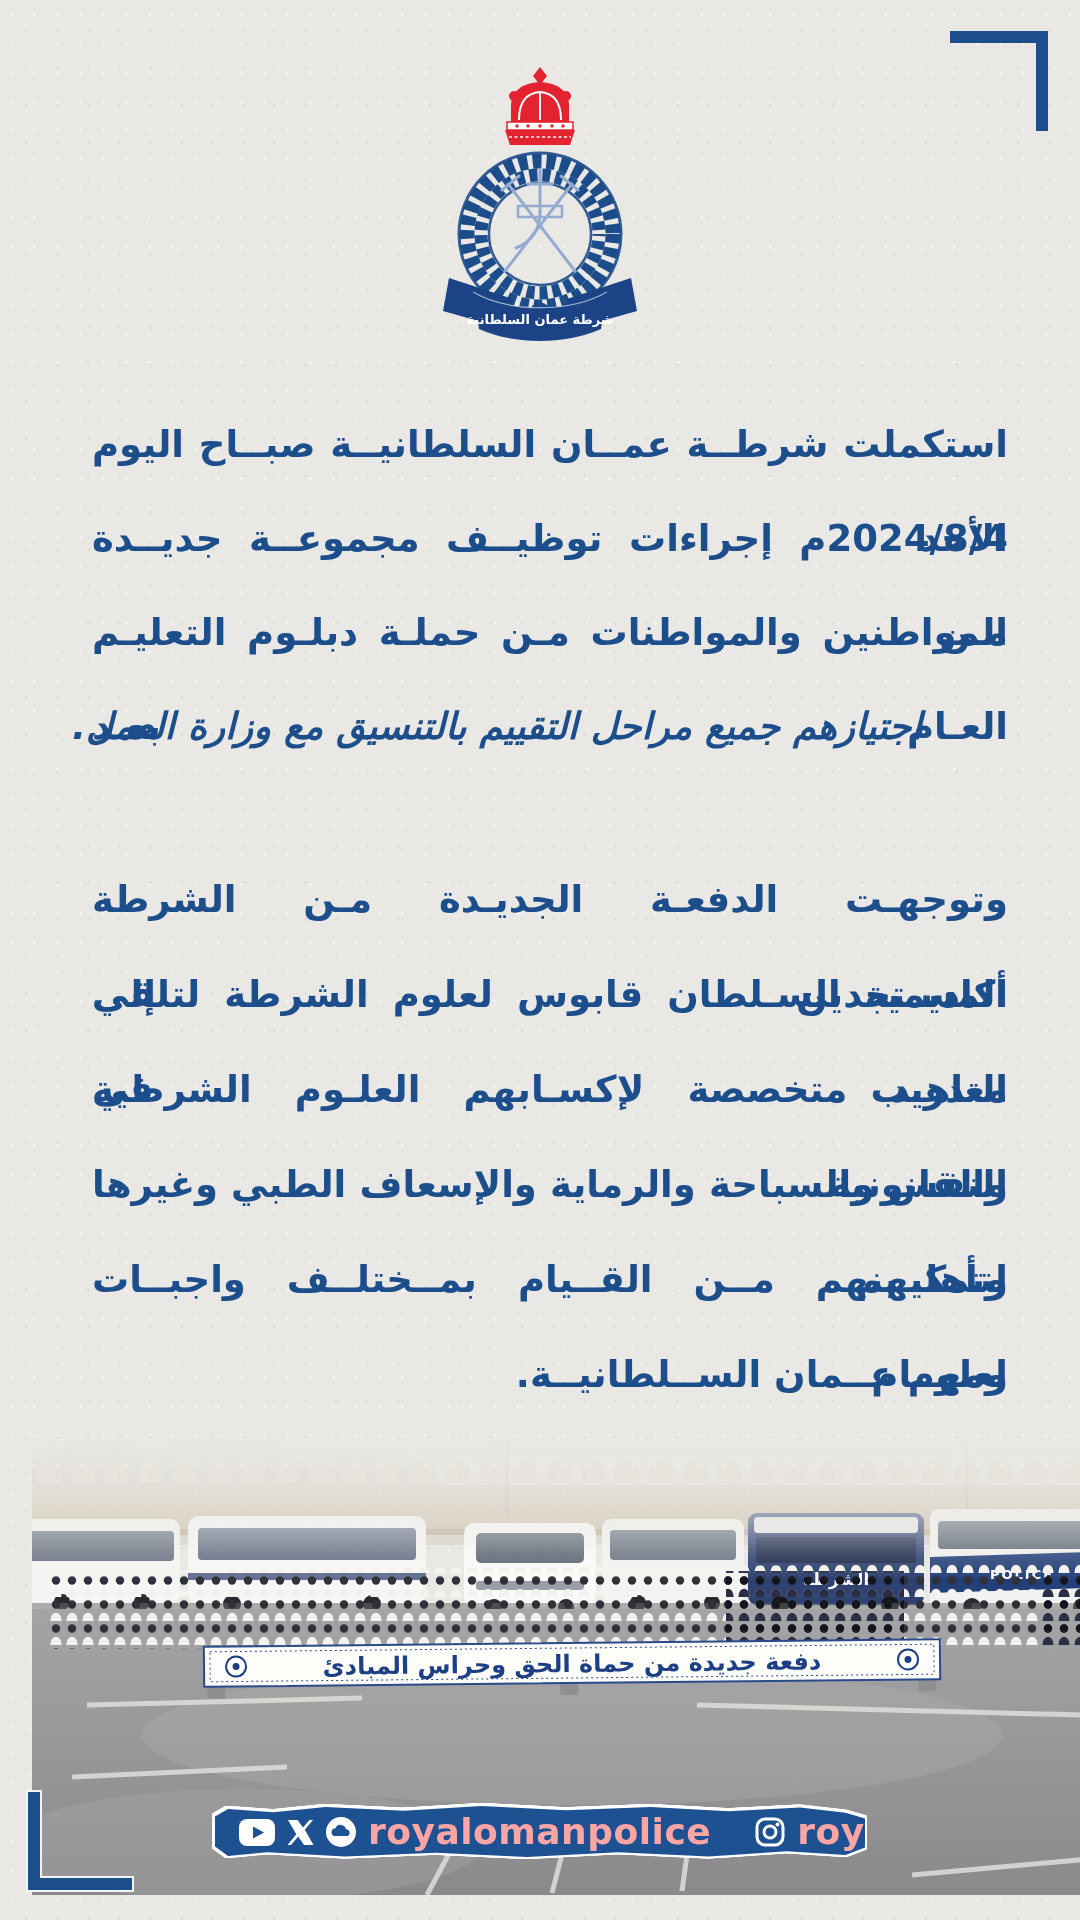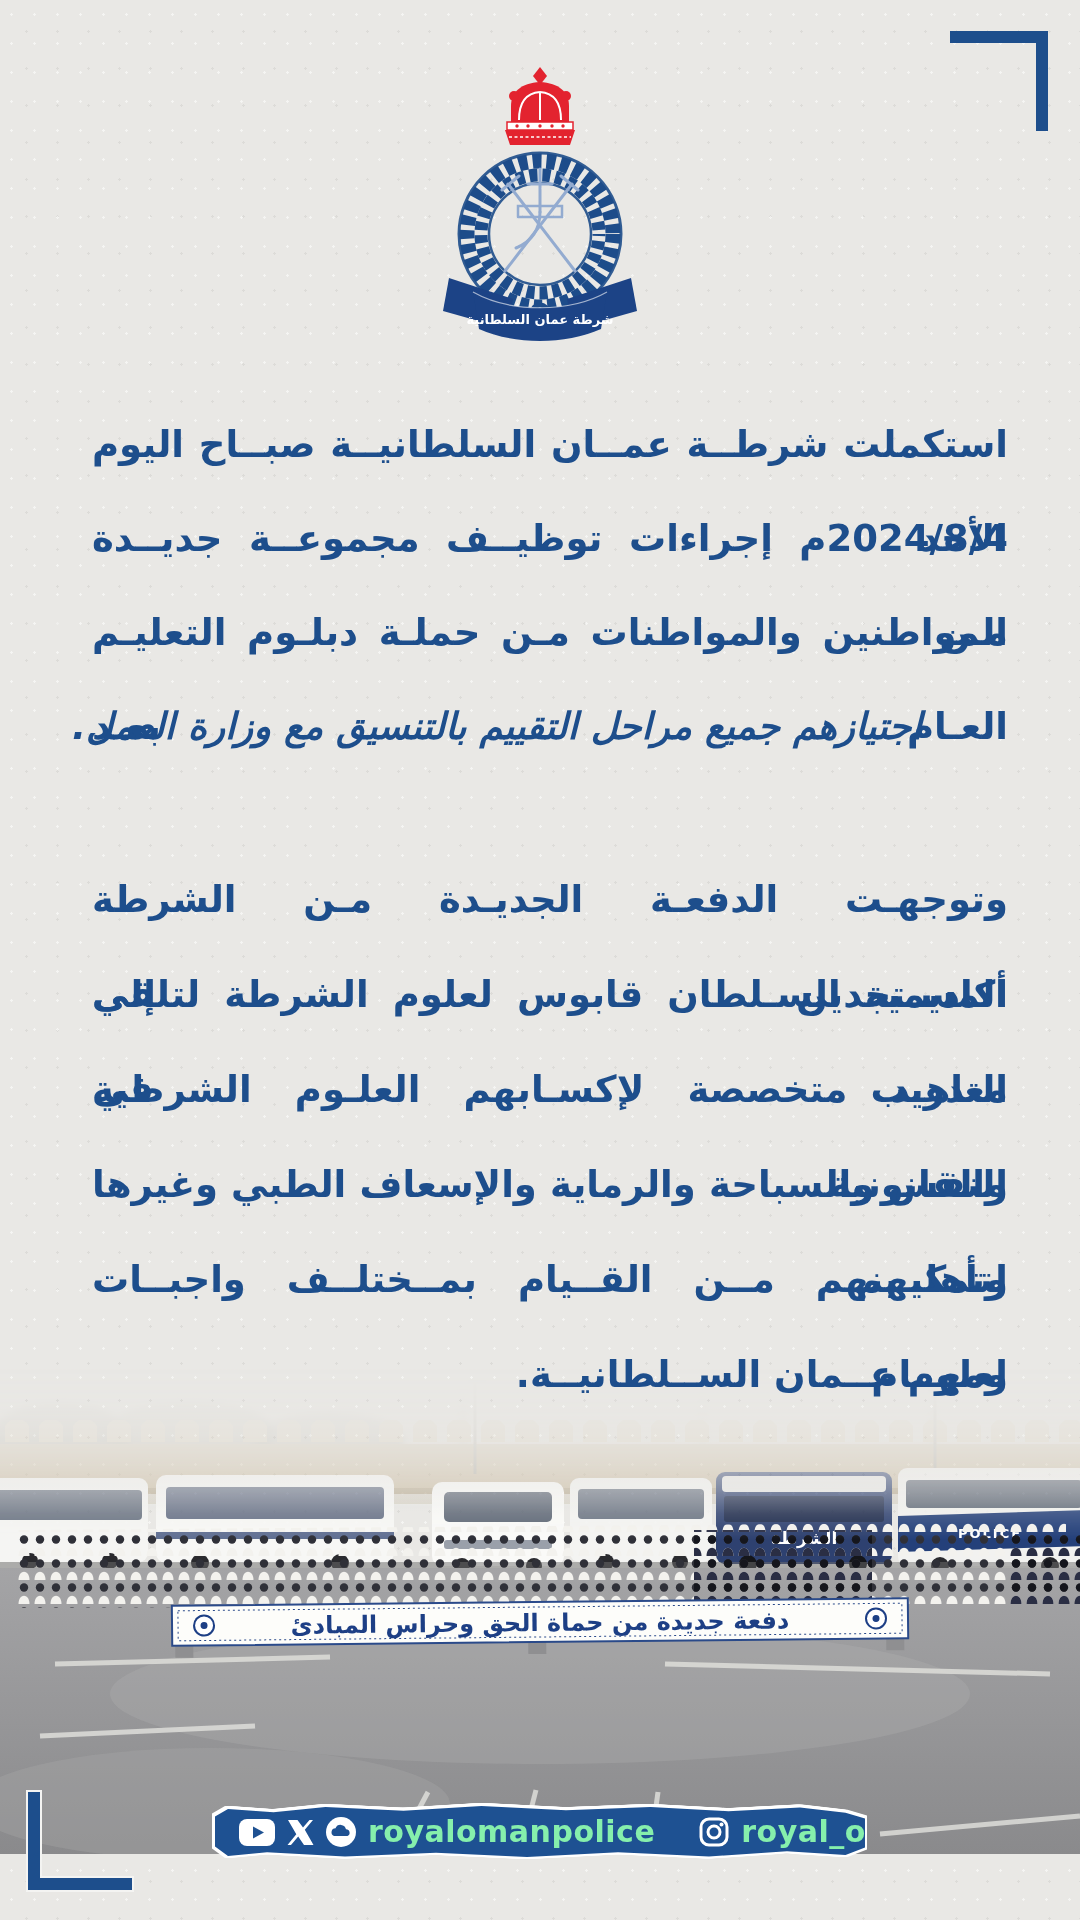--- a/index.html
+++ b/index.html
@@ -32,35 +32,36 @@
            color:#1d4e8c;font-weight:bold;font-size:37px;}
   .p1{top:398px;}
   .p2{top:852px;}
   .p1 .line{height:94px;line-height:94px;}
   .p2 .line{height:95px;line-height:95px;}
   .line{white-space:nowrap;}
   .just{text-align:justify;text-align-last:justify;white-space:normal;margin-left:20px;}
   .last-left{text-align:left;font-style:italic;}
   .last-right{text-align:right;}
   
-  .photo{position:absolute;left:0;right:0;top:1364px;height:490px;z-index:1;
+  .photo{position:absolute;left:0;right:0;top:1405px;height:490px;z-index:1;
     -webkit-mask-image:linear-gradient(180deg,transparent 0,rgba(0,0,0,.3) 70px,#000 175px);
     mask-image:linear-gradient(180deg,transparent 0,rgba(0,0,0,.3) 70px,#000 175px);
+    padding-left:32px;
   }
   .photo svg{display:block;}
   
   .social-wrap{position:absolute;top:1806px;left:50%;transform:translateX(-50%);z-index:5;
     filter:drop-shadow(2.5px 0 0 #fff) drop-shadow(-2.5px 0 0 #fff)
            drop-shadow(0 2.5px 0 #fff) drop-shadow(0 -2.5px 0 #fff);}
   .social-bar{
     width:650px;height:52px;background:#1e5192;display:flex;align-items:center;
     padding:0 24px;box-sizing:border-box;gap:12px;
     clip-path:polygon(0% 20%,2% 6%,9% 12%,17% 2%,29% 9%,41% 0%,54% 8%,67% 2%,79% 10%,90% 3%,97% 13%,100% 24%,100% 80%,97% 94%,88% 87%,76% 97%,62% 89%,48% 98%,34% 90%,20% 97%,8% 89%,2% 96%,0% 78%);
   }
-  .handle{color:#86efac;font-weight:bold;font-size:30px;letter-spacing:.5px;line-height:52px;}
+  .handle{color:#fca5a5;font-weight:bold;font-size:36px;letter-spacing:.5px;line-height:52px;}
   .gap{width:20px;flex:0 0 auto;}
   .icon{flex:0 0 auto;display:flex;align-items:center;}
 </style>
 </head>
 <body>
 
 <div class="corner-tr"></div>
 <div class="corner-bl"></div>
 
 <div class="logo">

